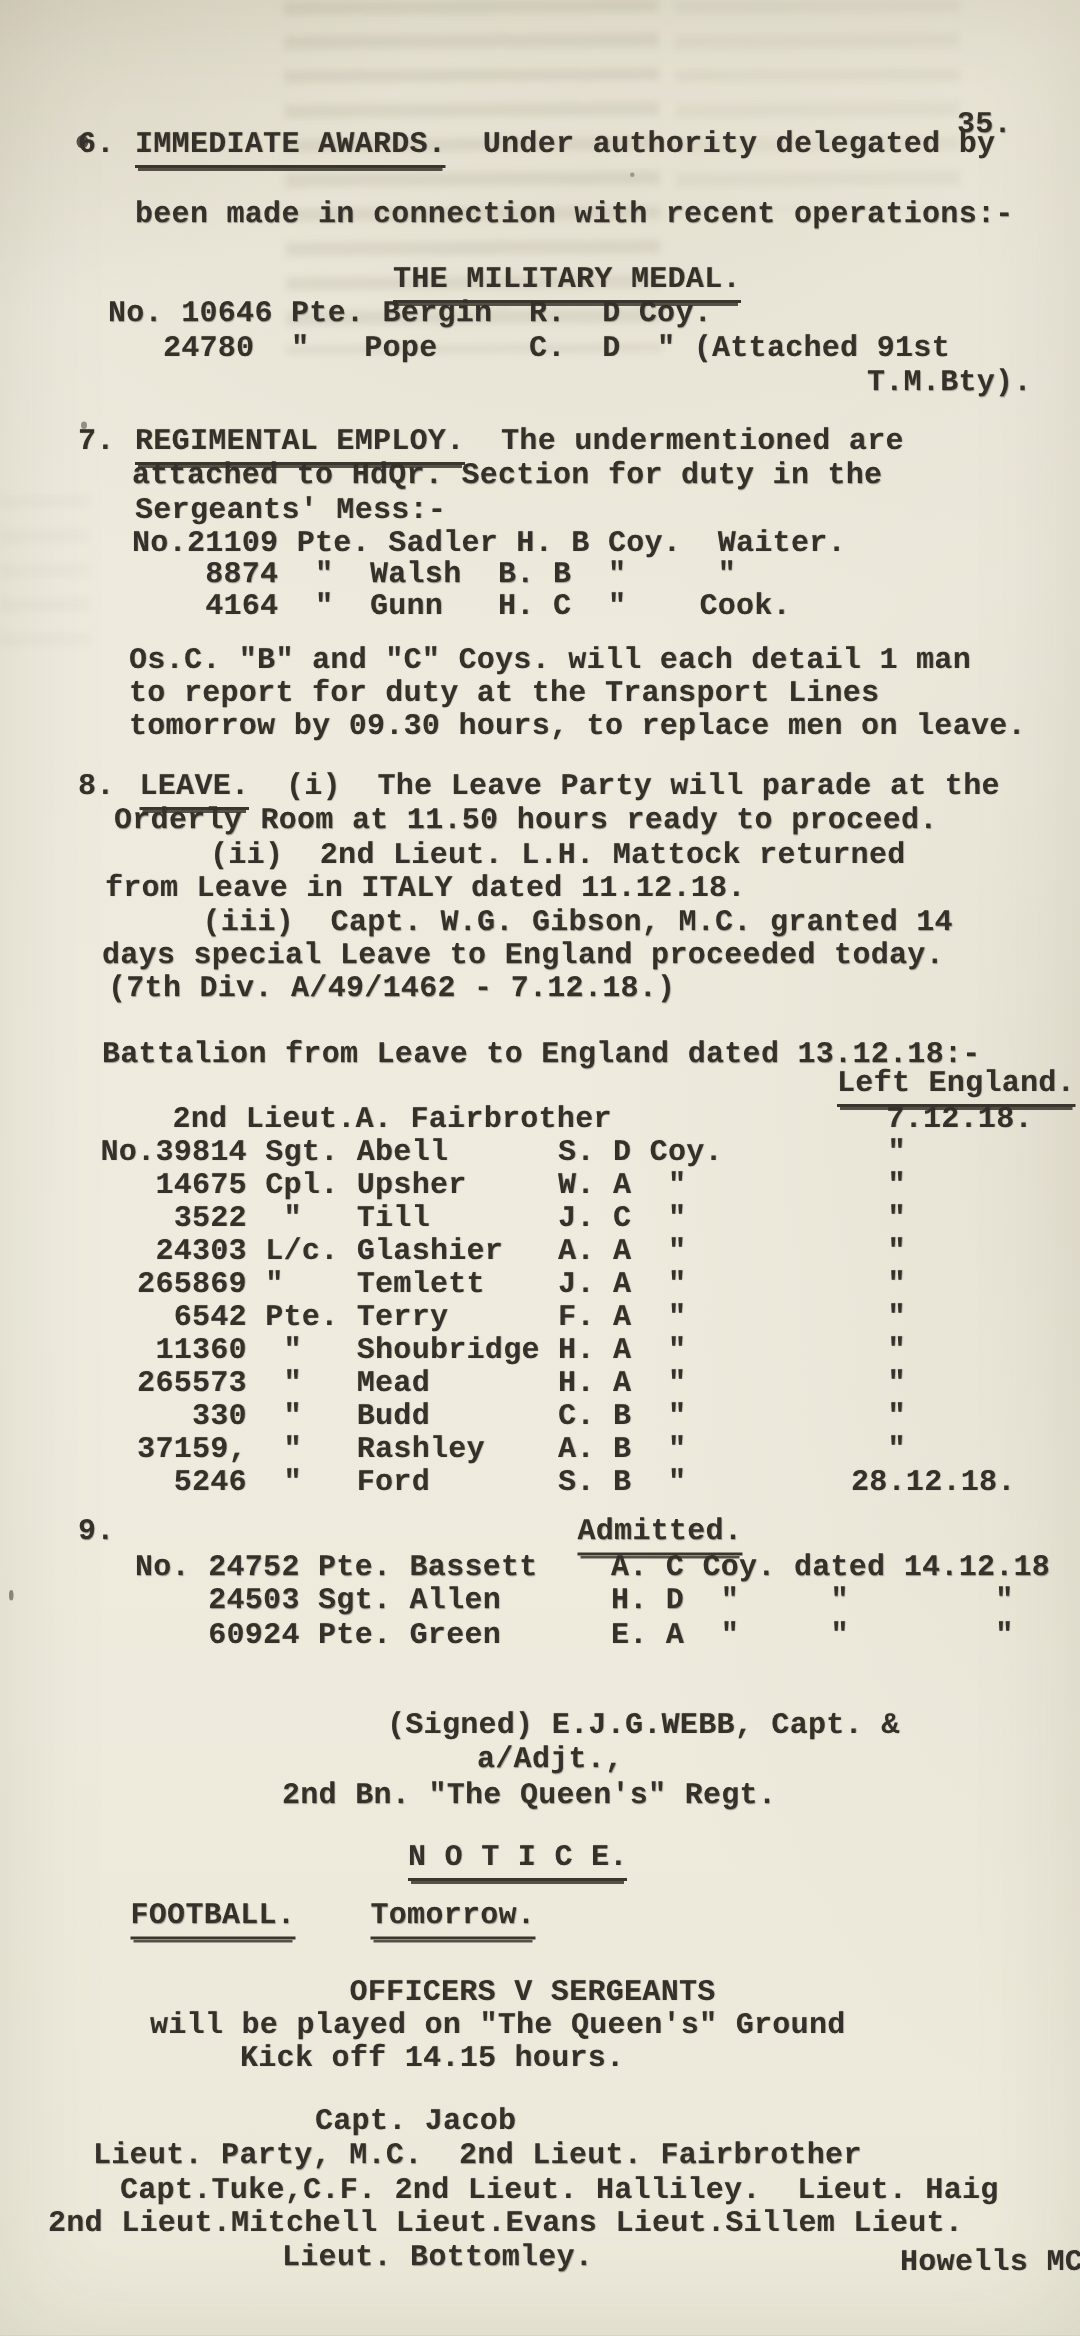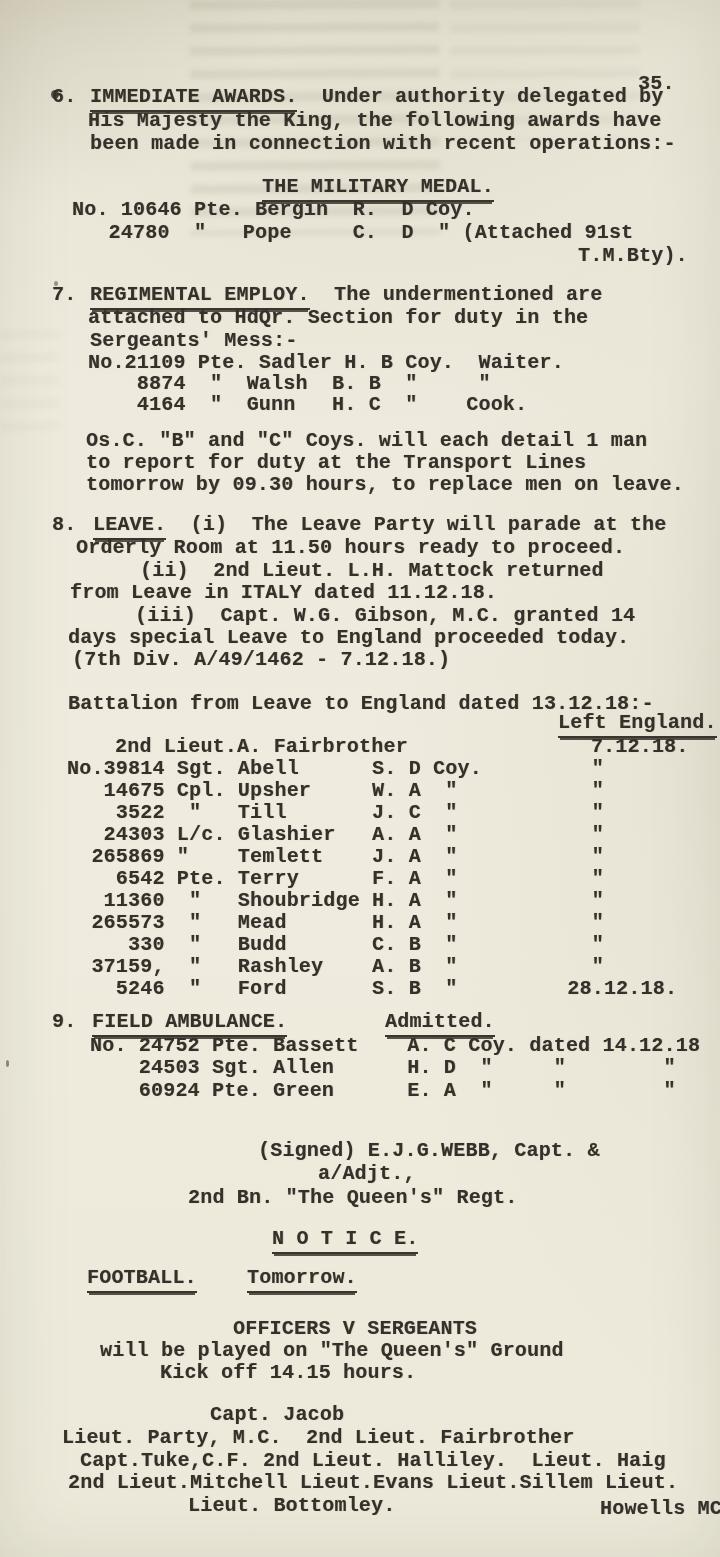--- a/index.html
+++ b/index.html
@@ -51,21 +51,20 @@
 
   <div class="speck" style="left:51px;top:90px;width:8px;height:9px;opacity:0.85;"></div>
   <div class="speck" style="left:54px;top:281px;width:4px;height:5px;opacity:0.5;"></div>
   <div class="speck" style="left:6px;top:1060px;width:3px;height:7px;opacity:0.55;"></div>
   <div class="speck" style="left:420px;top:115px;width:3px;height:3px;opacity:0.4;"></div>
 
   <div class="ln" style="left:638px;top:72px;">35.</div>
 
   <div class="ln" style="left:52px;top:85px;">6.</div>
   <div class="ln" style="left:90px;top:85px;"><span class="u">IMMEDIATE AWARDS.</span><span>  Under authority delegated by</span></div>
-  <div class="ln" style="left:88px;top:109px;">His Majesty the King, the following awards have</div>
   <div class="ln" style="left:90px;top:132px;">been made in connection with recent operations:-</div>
 
   <div class="ln" style="left:262px;top:175px;"><span class="u">THE MILITARY MEDAL.</span></div>
   <div class="ln" style="left:72px;top:198px;">No. 10646 Pte. Bergin  R.  D Coy.</div>
   <div class="ln" style="left:72px;top:221px;">   24780  "   Pope     C.  D  " (Attached 91st</div>
   <div class="ln" style="left:578px;top:244px;">T.M.Bty).</div>
 
   <div class="ln" style="left:52px;top:283px;">7.</div>
   <div class="ln" style="left:90px;top:283px;"><span class="u">REGIMENTAL EMPLOY.</span><span>  The undermentioned are</span></div>
   <div class="ln" style="left:90px;top:329px;">Sergeants' Mess:-</div>
@@ -95,37 +94,36 @@
   <div class="ln" style="left:67px;top:823px;">   24303 L/c. Glashier   A. A  "           "</div>
   <div class="ln" style="left:67px;top:845px;">  265869 "    Temlett    J. A  "           "</div>
   <div class="ln" style="left:67px;top:867px;">    6542 Pte. Terry      F. A  "           "</div>
   <div class="ln" style="left:67px;top:889px;">   11360  "   Shoubridge H. A  "           "</div>
   <div class="ln" style="left:67px;top:911px;">  265573  "   Mead       H. A  "           "</div>
   <div class="ln" style="left:67px;top:933px;">     330  "   Budd       C. B  "           "</div>
   <div class="ln" style="left:67px;top:955px;">  37159,  "   Rashley    A. B  "           "</div>
   <div class="ln" style="left:67px;top:977px;">    5246  "   Ford       S. B  "         28.12.18.</div>
 
   <div class="ln" style="left:52px;top:1010px;">9.</div>
-  <div class="ln" style="left:92px;top:1010px;"><span class="u">FIELD AMBULANCE.</span></div>
   <div class="ln" style="left:385px;top:1010px;"><span class="u">Admitted.</span></div>
   <div class="ln" style="left:90px;top:1034px;">No. 24752 Pte. Bassett    A. C Coy. dated 14.12.18</div>
   <div class="ln" style="left:90px;top:1056px;">    24503 Sgt. Allen      H. D  "     "        "</div>
   <div class="ln" style="left:90px;top:1079px;">    60924 Pte. Green      E. A  "     "        "</div>
 
   <div class="ln" style="left:258px;top:1139px;">(Signed) E.J.G.WEBB, Capt. &amp;</div>
   <div class="ln" style="left:318px;top:1162px;">a/Adjt.,</div>
   <div class="ln" style="left:188px;top:1186px;">2nd Bn. "The Queen's" Regt.</div>
 
   <div class="ln" style="left:272px;top:1227px;"><span class="u">N O T I C E.</span></div>
   <div class="ln" style="left:87px;top:1266px;"><span class="u">FOOTBALL.</span></div>
   <div class="ln" style="left:247px;top:1266px;"><span class="u">Tomorrow.</span></div>
   <div class="ln" style="left:233px;top:1317px;">OFFICERS V SERGEANTS</div>
   <div class="ln" style="left:100px;top:1339px;">will be played on "The Queen's" Ground</div>
   <div class="ln" style="left:160px;top:1361px;">Kick off 14.15 hours.</div>
 
   <div class="ln" style="left:210px;top:1403px;">Capt. Jacob</div>
   <div class="ln" style="left:62px;top:1426px;">Lieut. Party, M.C.  2nd Lieut. Fairbrother</div>
   <div class="ln" style="left:48px;top:1449px;margin-left:32px;">Capt.Tuke,C.F. 2nd Lieut. Halliley.  Lieut. Haig</div>
-  <div class="ln" style="left:32px;top:1471px;margin-left:36px;">2nd Lieut.Mitchell Lieut.Evans Lieut.Sillem Lieut.</div>
+  <div class="ln" style="left:32px;top:1471px;">2nd Lieut.Mitchell Lieut.Evans Lieut.Sillem Lieut.</div>
   <div class="ln" style="left:188px;top:1494px;">Lieut. Bottomley.</div>
   <div class="ln" style="left:600px;top:1497px;">Howells MC</div>
 
 </div>
 
 </body></html>

